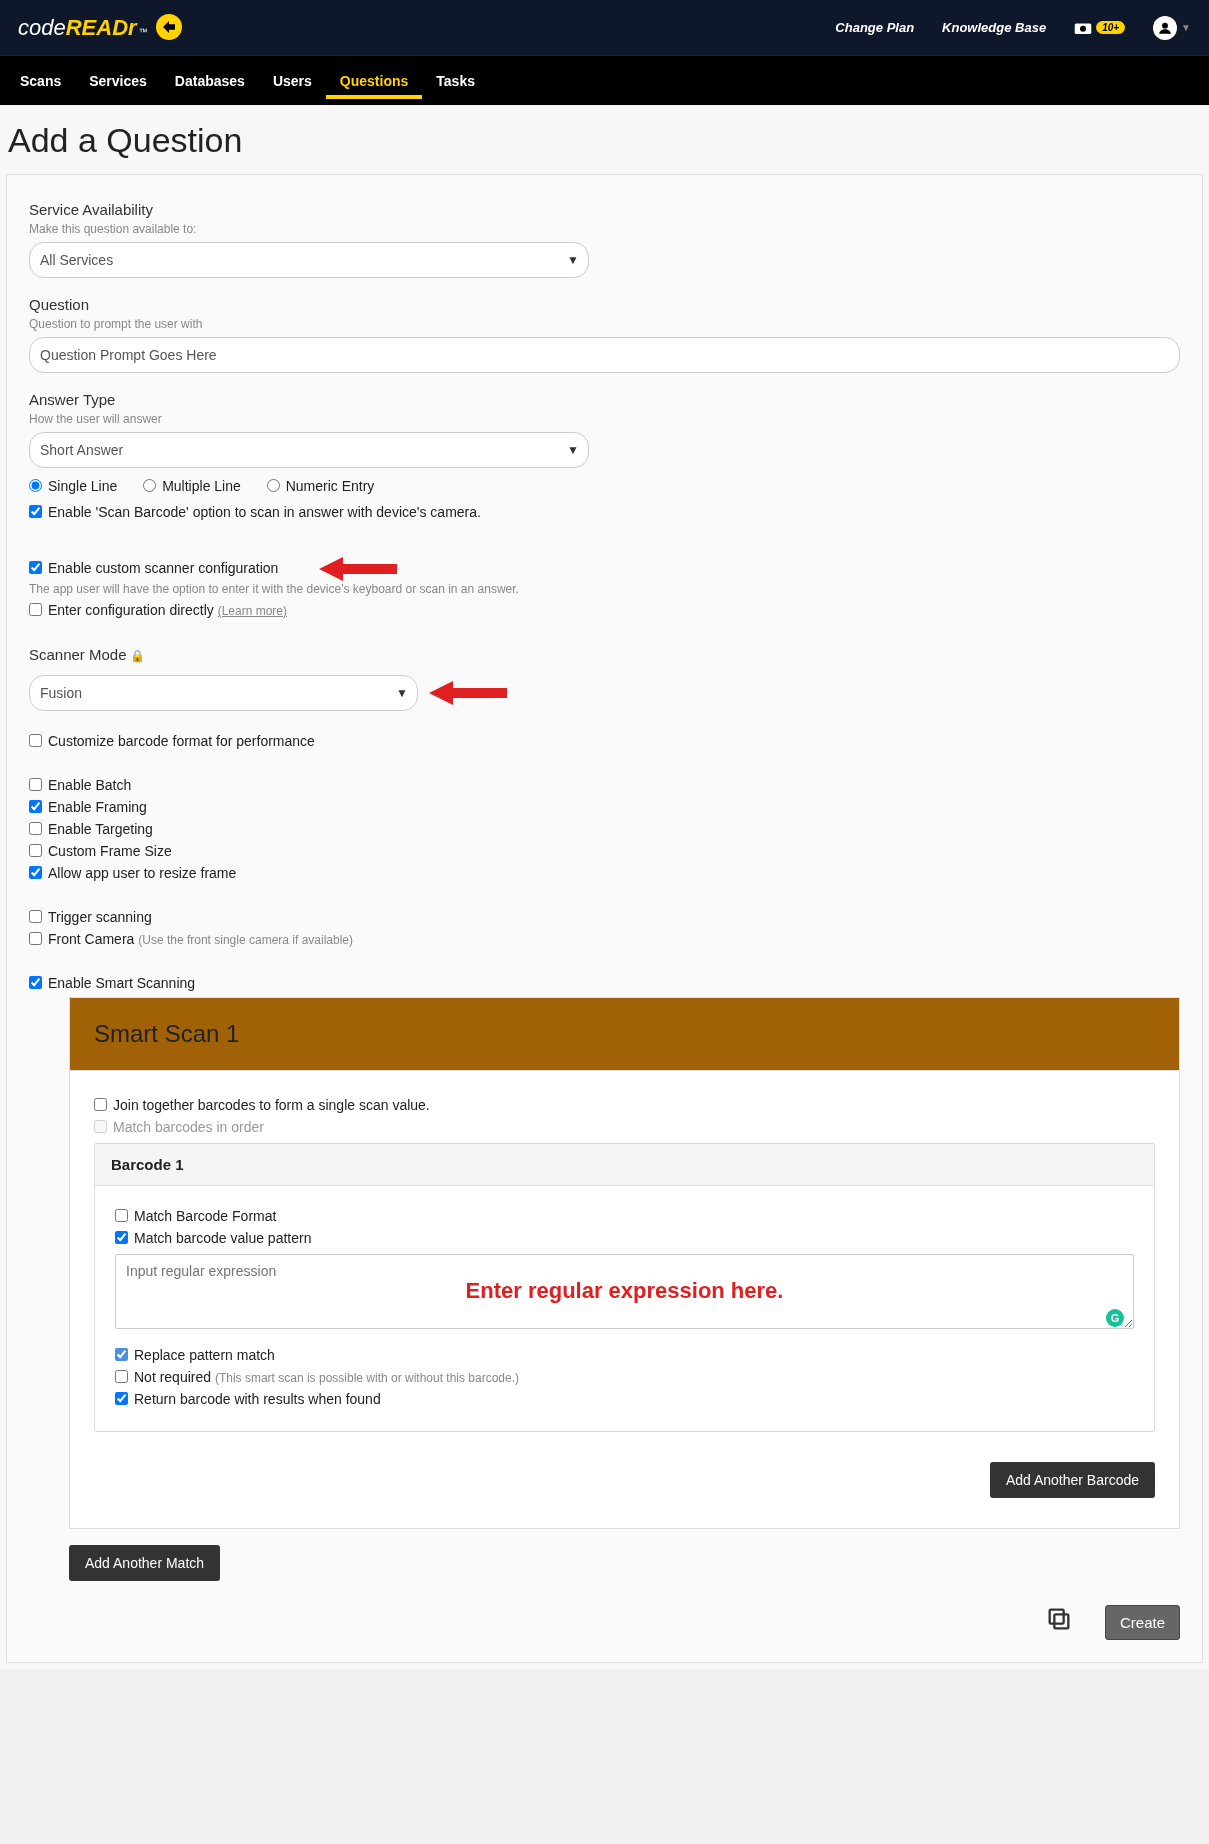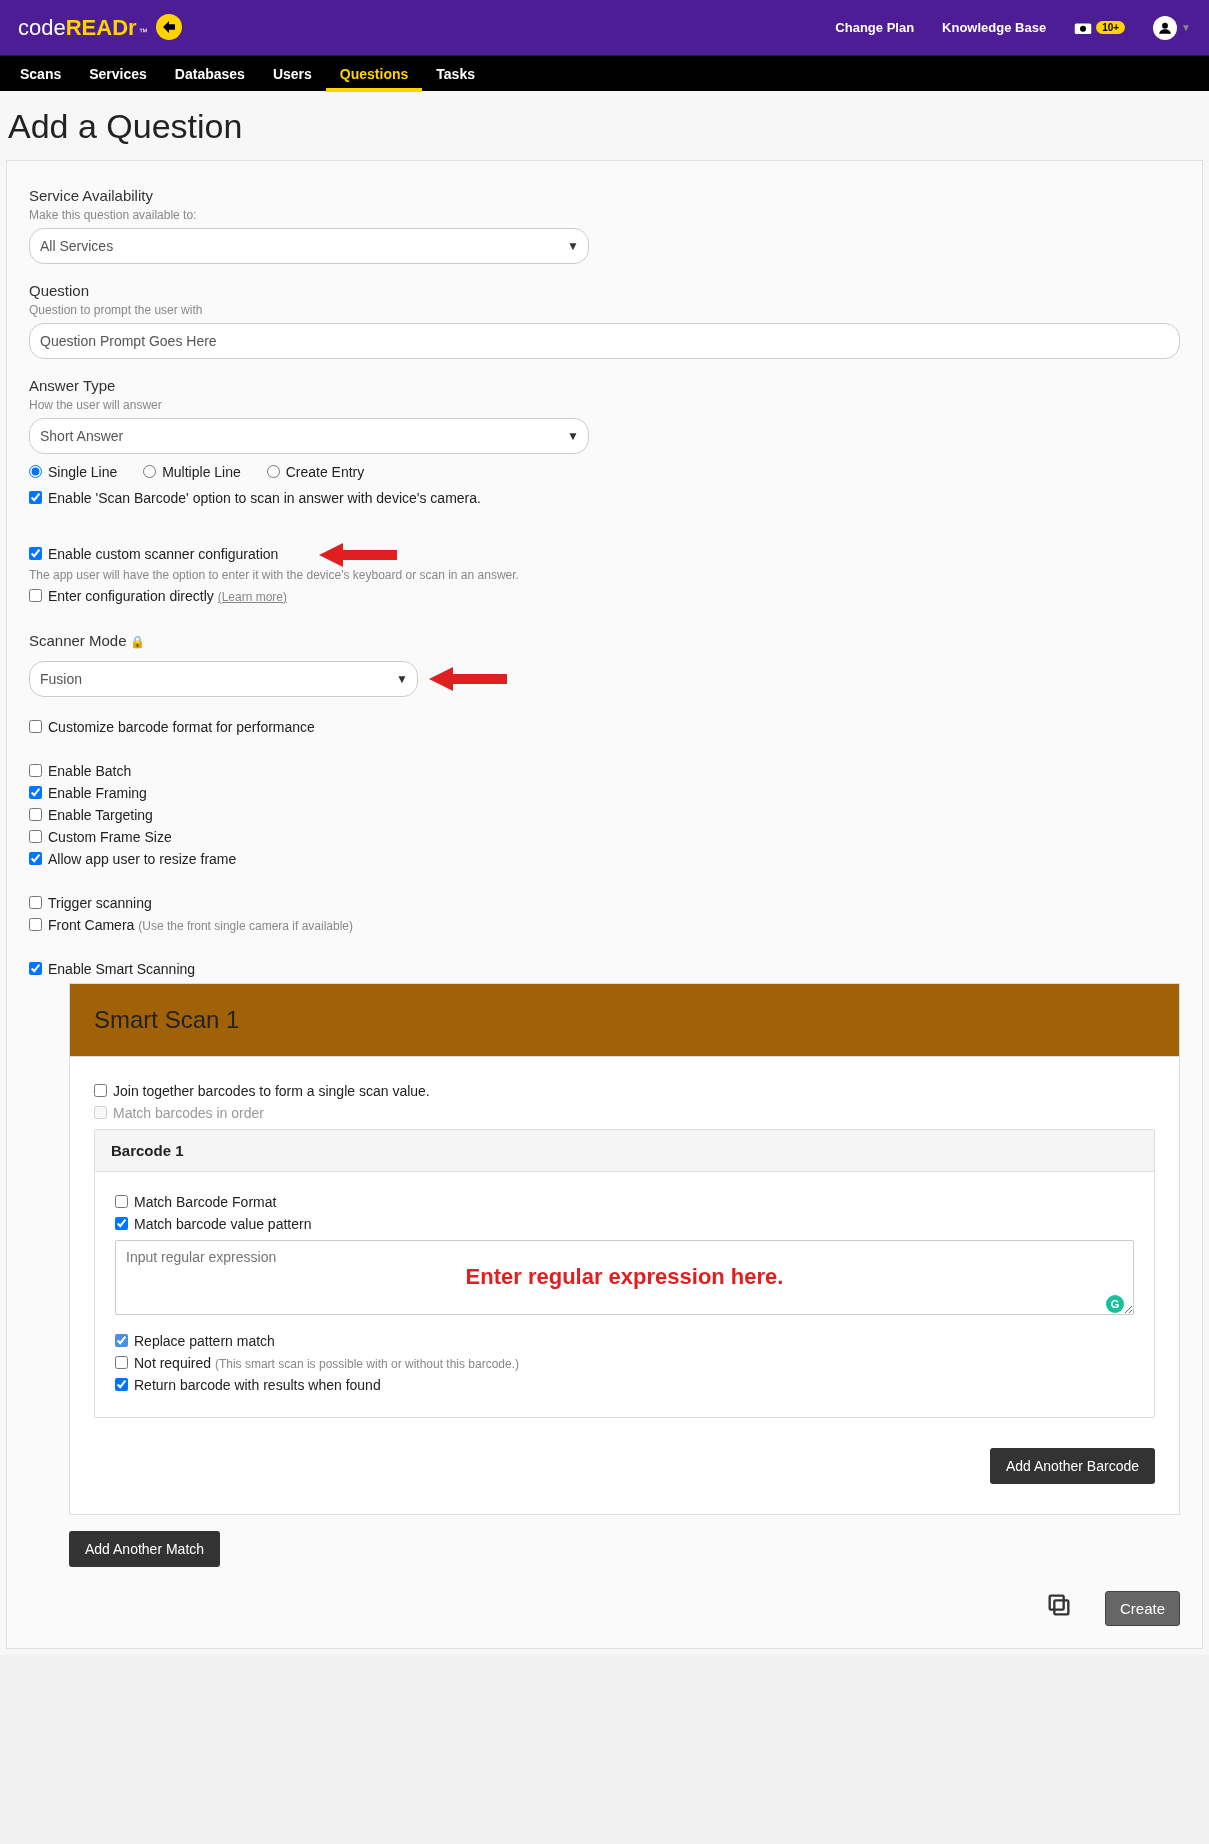--- a/index.html
+++ b/index.html
@@ -1,28 +1,28 @@
 <!DOCTYPE html>
 <html><head>
 <meta charset="utf-8">
 <style>
   * { box-sizing: border-box; margin: 0; padding: 0; }
   body { font-family: Arial, Helvetica, sans-serif; background: #f1f1f1; color: #222; width: 1209px; }
-  .topbar { background: #4c1d95; color: #fff; height: 55px; display:flex; align-items:center; padding:0 18px; justify-content:space-between; }
+  .topbar { background: #0f172a; color: #fff; height: 55px; display:flex; align-items:center; padding:0 18px; justify-content:space-between;font-style:italic; }
   .logo { font-size:22px; font-weight:300; display:flex; align-items:baseline; }
   .logo .code { color:#fff; letter-spacing:0; }
   .logo .readr { color:#ffd200; font-weight:bold; }
   .logo .tm { font-size:9px; color:#fff; margin-left:2px; }
   .logo-circle { width:26px; height:26px; border-radius:50%; background:#ffd200; margin-left:8px; display:flex; align-items:center; justify-content:center; color:#000; font-weight:bold; font-size:16px;}
   .top-right { display:flex; align-items:center; gap:28px; font-size:13px; font-weight:bold;}
   .top-right .notif { display:flex; align-items:center; gap:4px;}
   .badge { background:#ffd200; color:#000; border-radius:10px; padding:1px 6px; font-size:10px; font-weight:bold;}
   .avatar { width:24px; height:24px; border-radius:50%; background:#fff; color:#000; display:flex; align-items:center; justify-content:center; font-size:14px;}
   .caret-down { font-size:10px; color:#888; margin-left:4px;}
-  .mainnav { background:#000; padding:0 6px; border-top:1px solid #222; height:36px; display:flex; align-items:center;}
+  .mainnav { background:#000; padding:0 6px; border-top:1px solid #222; height:50px; display:flex; align-items:center;}
   .mainnav a { color:#fff; font-size:14px; font-weight:bold; padding:10px 14px; text-decoration:none; display:inline-block;}
   .mainnav a.active { color:#ffd200; border-bottom:4px solid #ffd200; padding-bottom:6px;}
   .page { background:#f7f7f7; padding:6px 6px 6px 6px;}
   h1.page-title { font-size:34px; font-weight:normal; margin:10px 0 14px 0; padding-left:2px;}
   .card { background:#fafafa; border:1px solid #e0e0e0; padding:20px 22px 22px 22px;}
   .section-label { font-size:15px; color:#333; margin-top:6px; margin-bottom:4px; font-weight:normal;}
   .sub-label { font-size:12px; color:#888; margin-bottom:6px;}
   .select, .text-input { background:#fff; border:1px solid #ccc; border-radius:15px; padding:9px 10px; font-size:14px; color:#555; width:100%; }
   .select-wrap { position:relative; }
   .select-wrap .dd-arrow { position:absolute; right:10px; top:50%; transform:translateY(-50%); font-size:12px; color:#333;}
@@ -127,21 +127,21 @@
     <div class="row">
       <div class="section-label">Answer Type</div>
       <div class="sub-label">How the user will answer</div>
       <div class="select-wrap w-half">
         <div class="select">Short Answer</div>
         <span class="dd-arrow">▼</span>
       </div>
       <div class="radio-row">
         <label><input type="radio" checked="" style=""><span>Single Line</span></label>
         <label><input type="radio" style=""><span>Multiple Line</span></label>
-        <label><input type="radio" style=""><span>Create Entry</span></label>
+        <label><input type="radio" style=""><span>Numeric Entry</span></label>
       </div>
       <div class="chk-line"><label><input type="checkbox" checked="" style=""><span>Enable 'Scan Barcode' option to scan in answer with device's camera.</span></label></div>
     </div>
 
     <div class="spacer16"></div>
 
     <div class="relwrap">
       <div class="chk-line"><label><input type="checkbox" checked="" style=""><span>Enable custom scanner configuration</span></label></div>
       <div class="arrow" style="left:290px; top:-6px;">
         <svg width="80" height="30">

